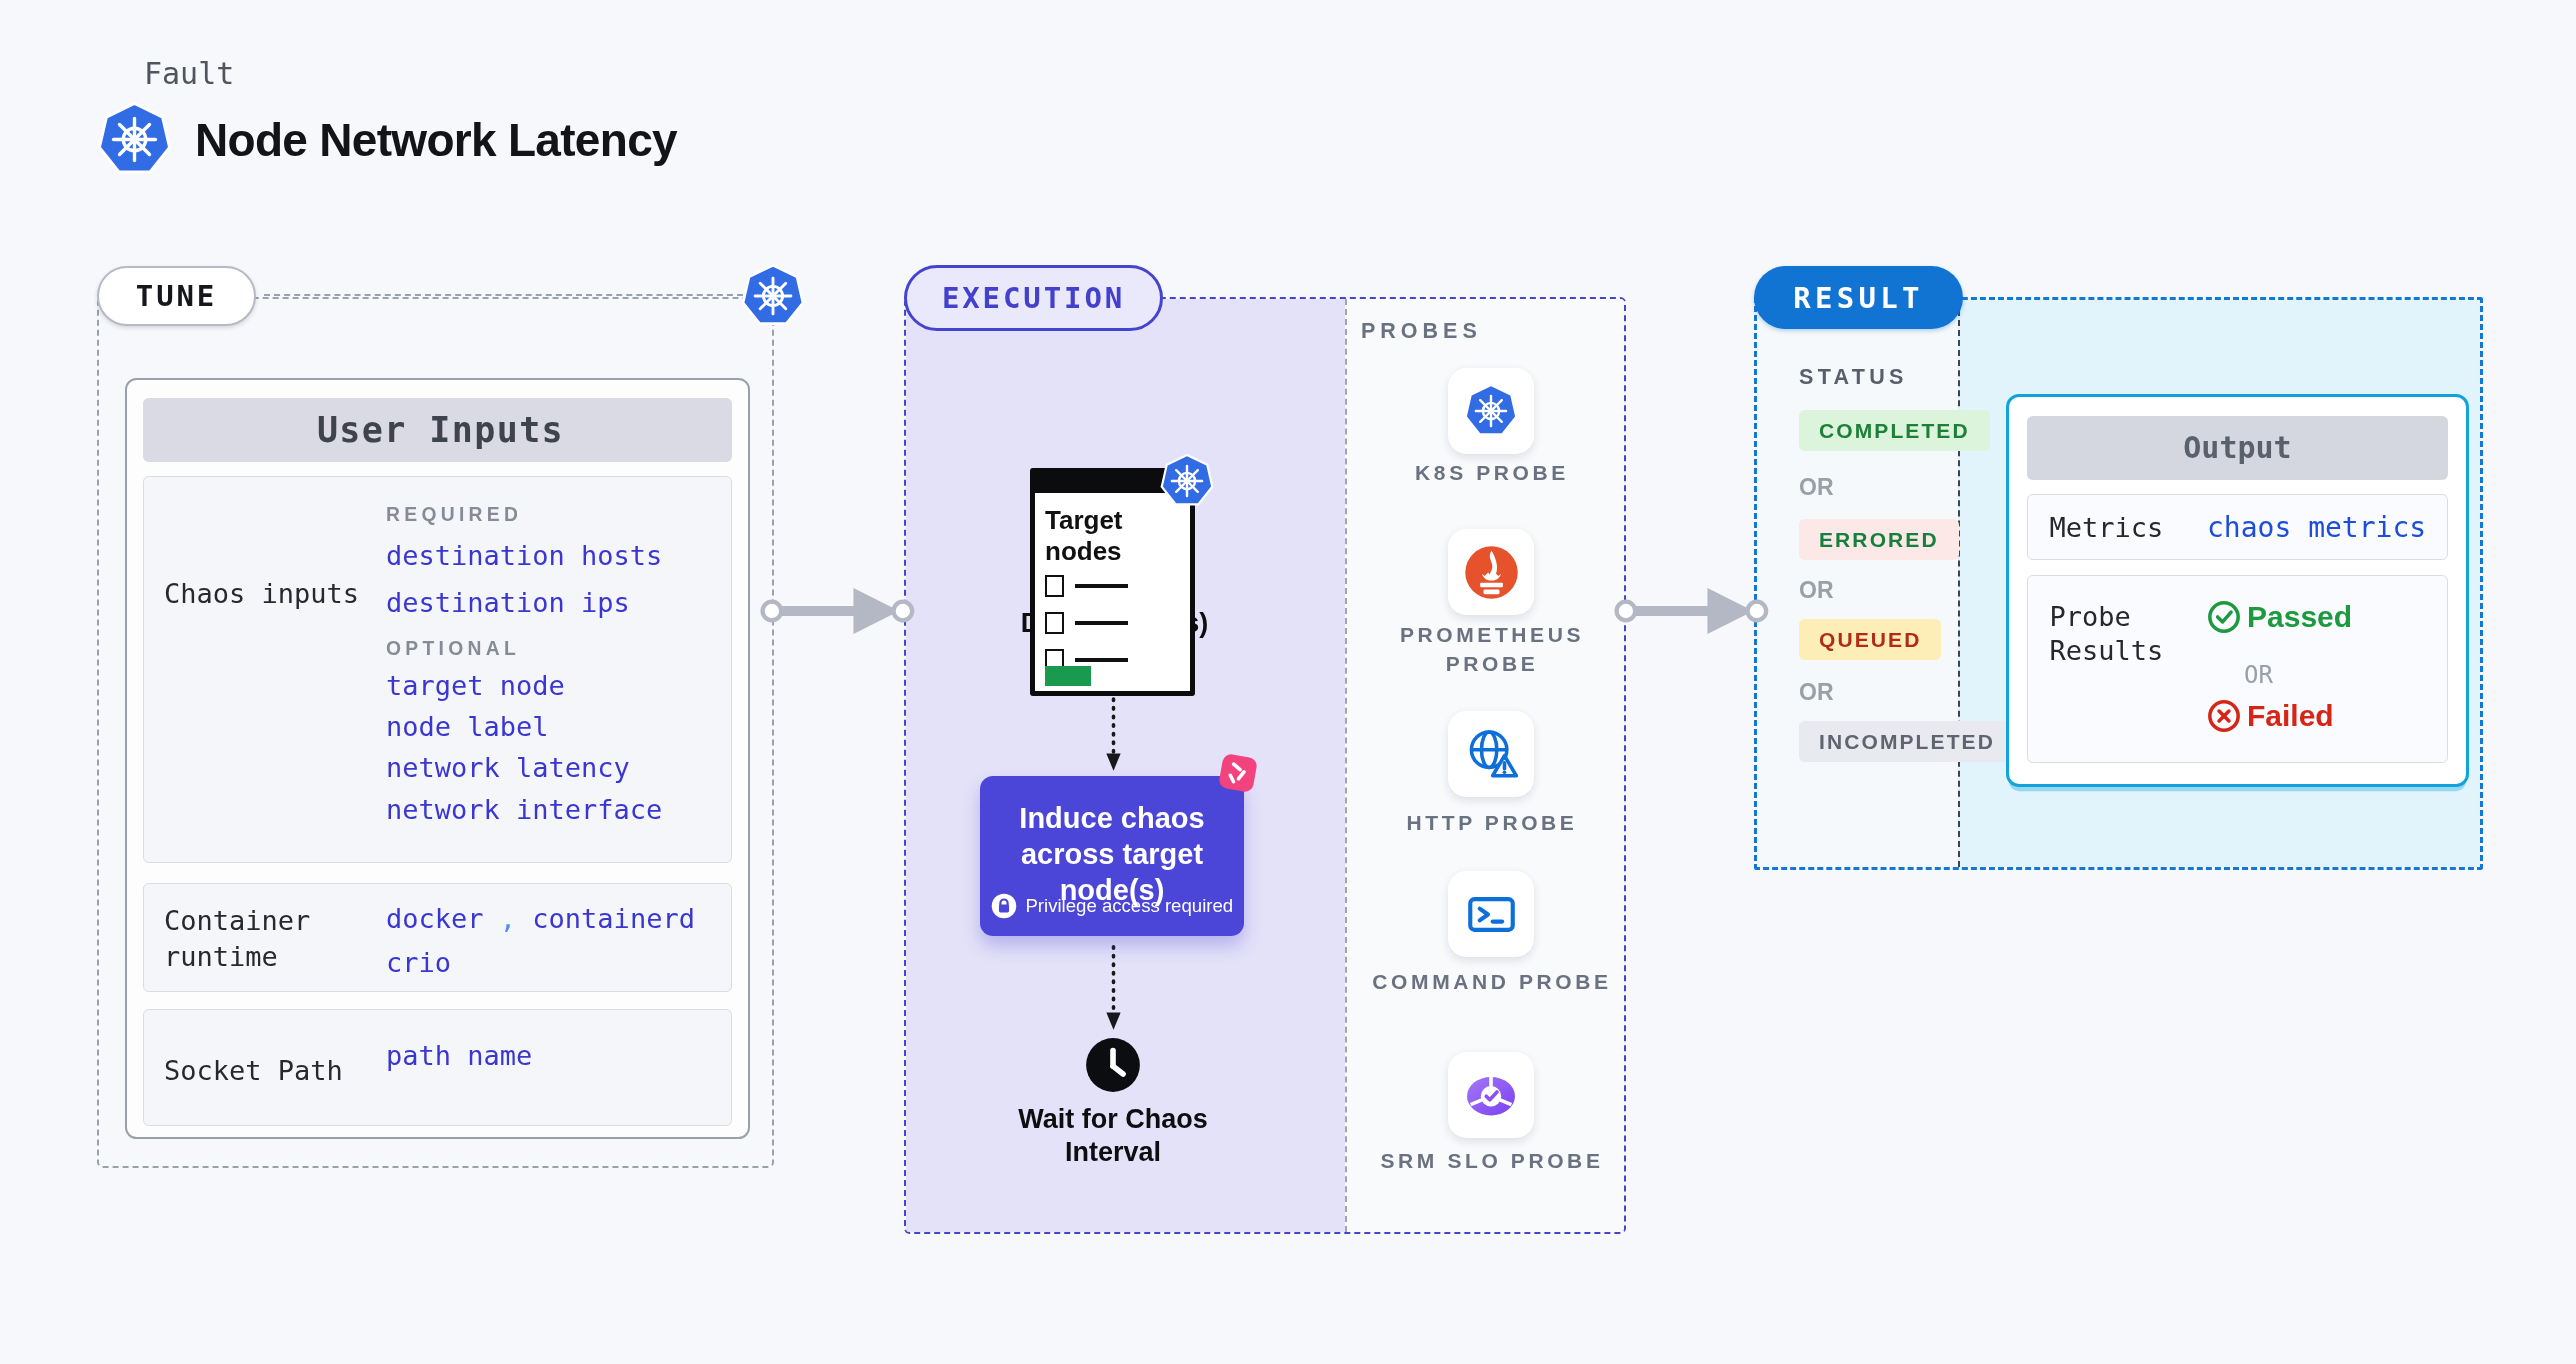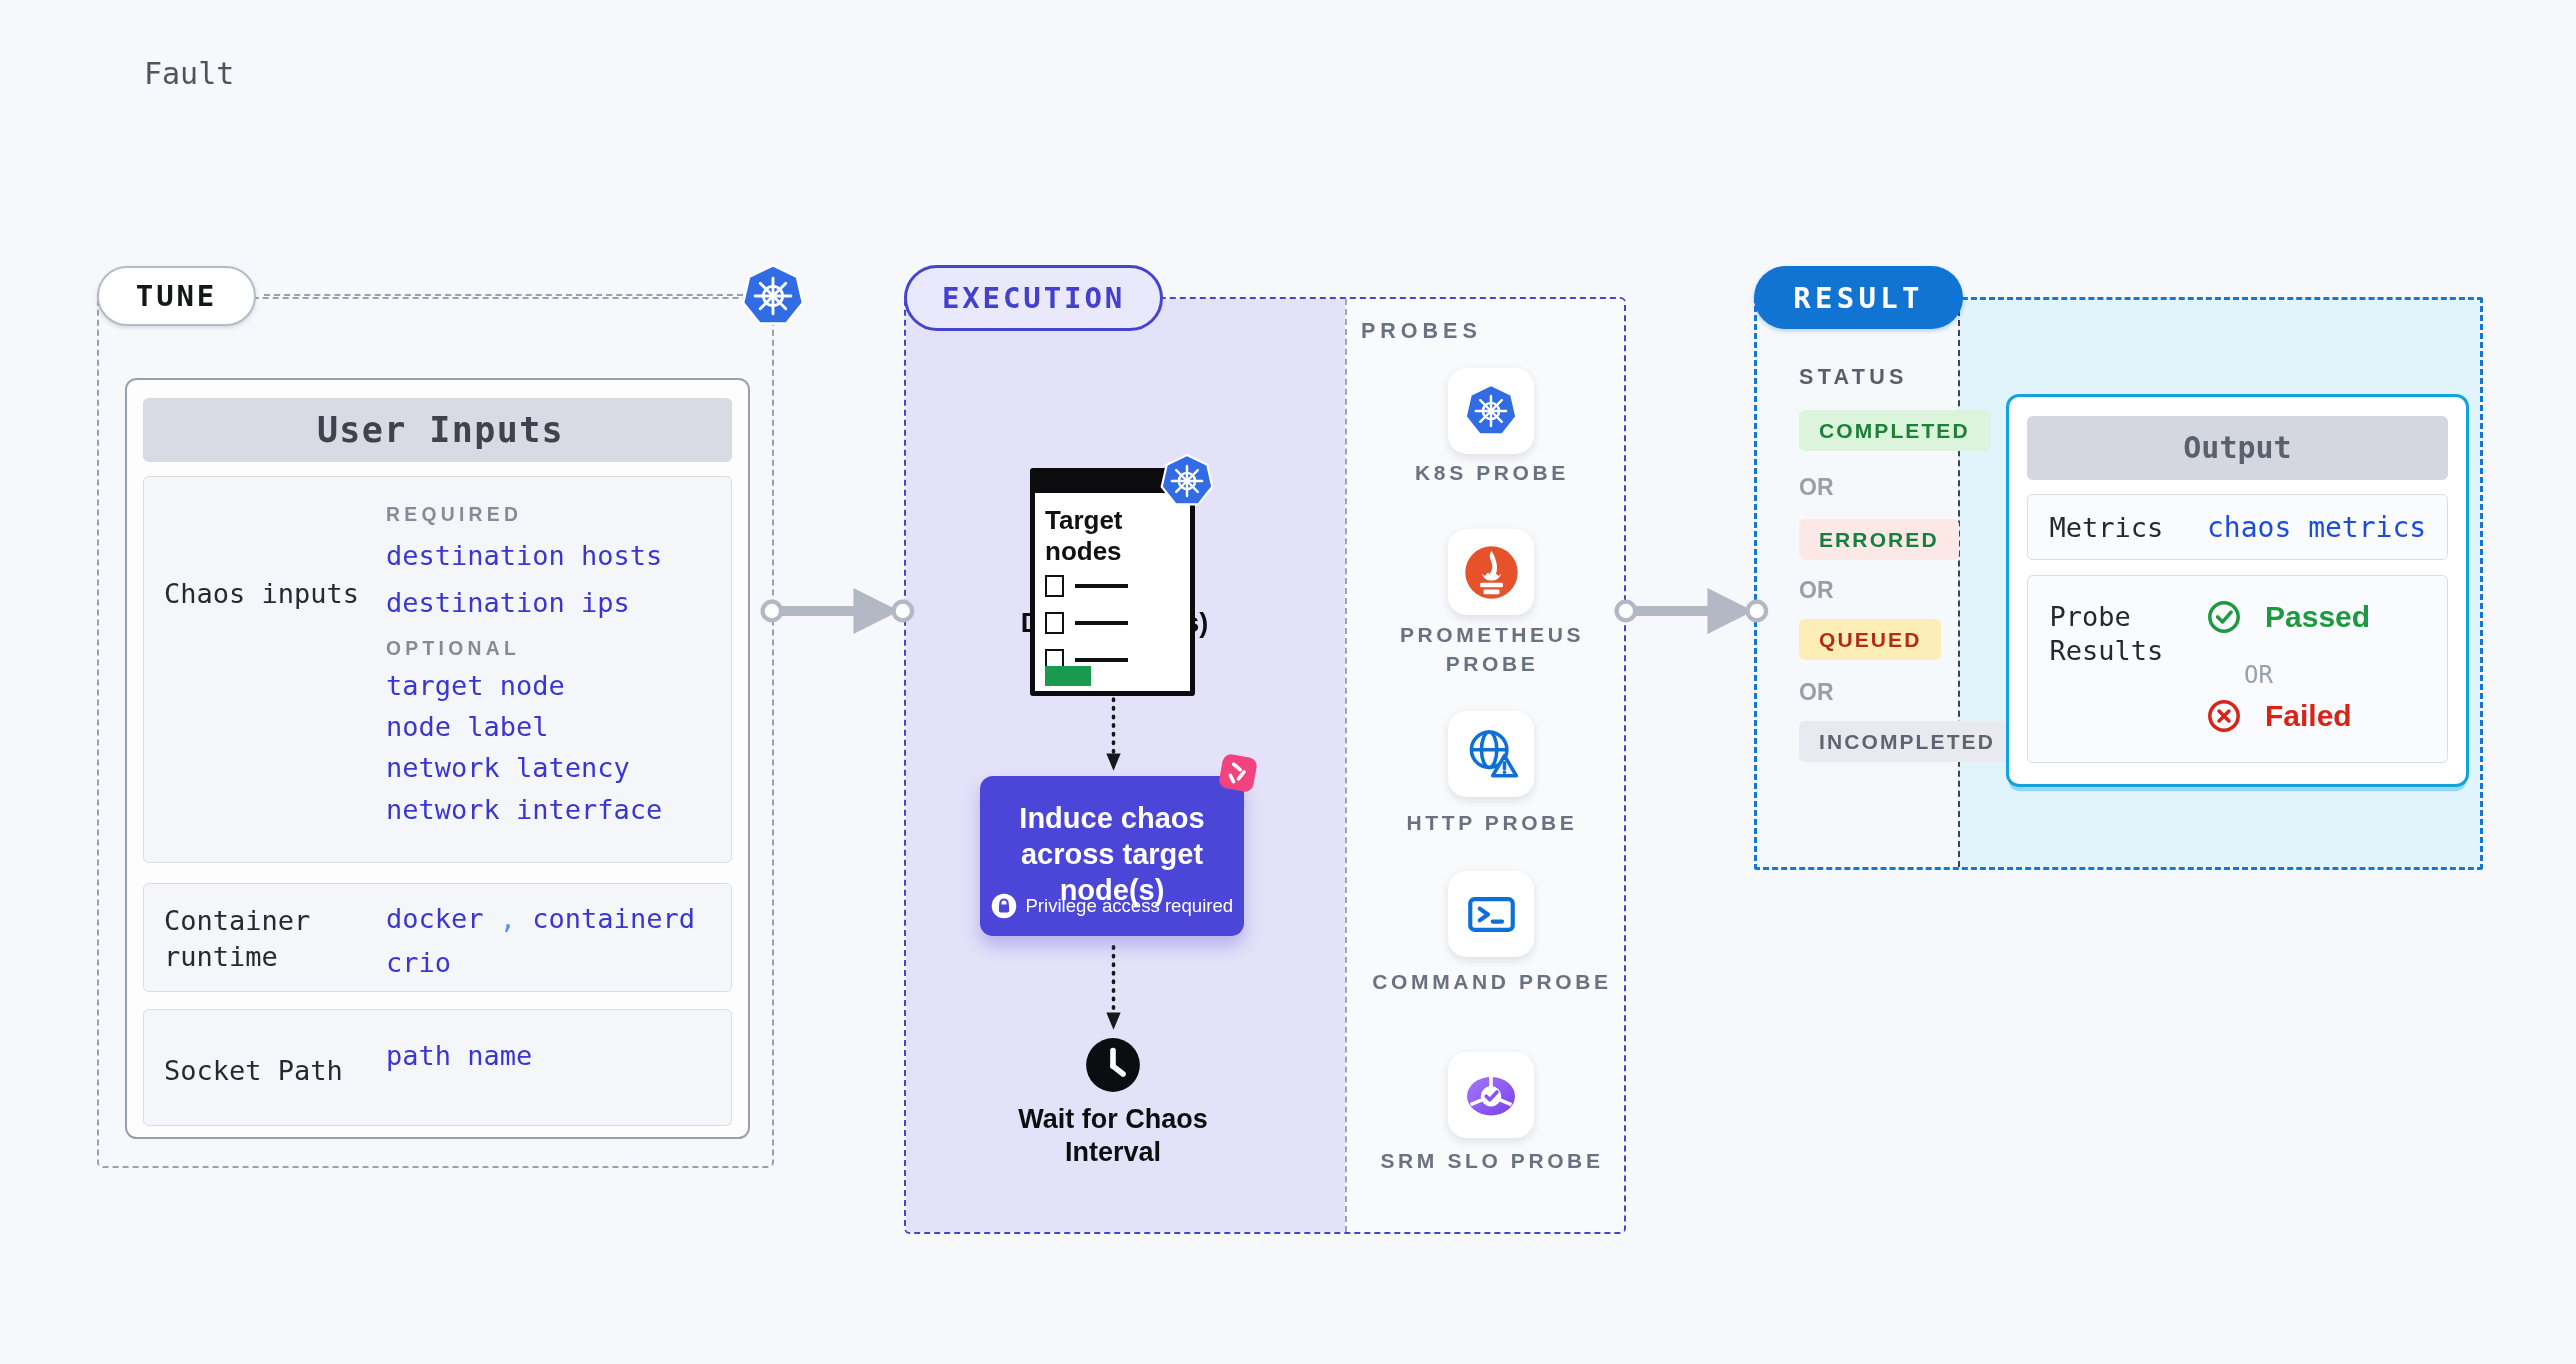--- a/index.html
+++ b/index.html
@@ -101,21 +101,21 @@
                 box-shadow:0 7.2px 0 -2.9px rgba(17,163,221,.35); z-index:2; }
   .output-header { position:absolute; left:18px; top:18.6px; right:18px; height:64px;
                    background:#d5d7e0; border-radius:5.7px; display:flex; align-items:center;
                    justify-content:center; font-size:30px; font-weight:bold; color:#5a606c; }
   .out-row { position:absolute; left:18px; right:18px; background:#fafbfe;
              border:1.4px solid #d9dce3; border-radius:5.7px; }
   .out-row.metrics { top:97px; height:66px; }
   .out-row.proberes { top:178px; height:188px; }
   .out-label { position:absolute; left:21.5px; font-size:27px; color:#26282d; line-height:34px; }
   .out-value { position:absolute; font-size:28px; color:#1d4ed8; }
-  .pf-row { position:absolute; display:flex; align-items:center; gap:24px; }
+  .pf-row { position:absolute; display:flex; align-items:center; gap:6px; }
   .pf-text.pass { color:#1d9a3f; font-size:30px; font-weight:bold; }
   .pf-text.fail { color:#d62516; font-size:30px; font-weight:bold; }
   .out-or { position:absolute; font-size:24px; color:#9aa0a8; }
 </style>
 </head>
 <body>
 
 <svg width="0" height="0" style="position:absolute">
   <defs>
     <symbol id="k8s" viewBox="0 0 100 100">
@@ -132,20 +132,26 @@
           <line x1="50" y1="50" x2="70" y2="70"></line>
       </g>
       <circle cx="50" cy="50" r="5" fill="#fff"></circle>
     </symbol>
   </defs>
 </svg>
 
 <div class="canvas">
 
   <div class="abs kicker mono">Fault</div>
+  <div class="abs title-row">
+    <svg width="75" height="75" viewBox="0 0 100 100">
+        <use href="#k8s"></use>
+      </svg>
+    <div class="page-title sans">Node Network Latency</div>
+  </div>
 
   <div class="abs tune-box"></div>
   <div class="abs tune-dash"></div>
   <div class="pill tune mono">TUNE</div>
   <svg class="abs" style="left:741px;top:264px" width="64" height="64" viewBox="0 0 100 100">
       <use href="#k8s"></use>
     </svg>
 
   <div class="abs ui-card"></div>
   <div class="abs ui-header mono">User Inputs</div>

